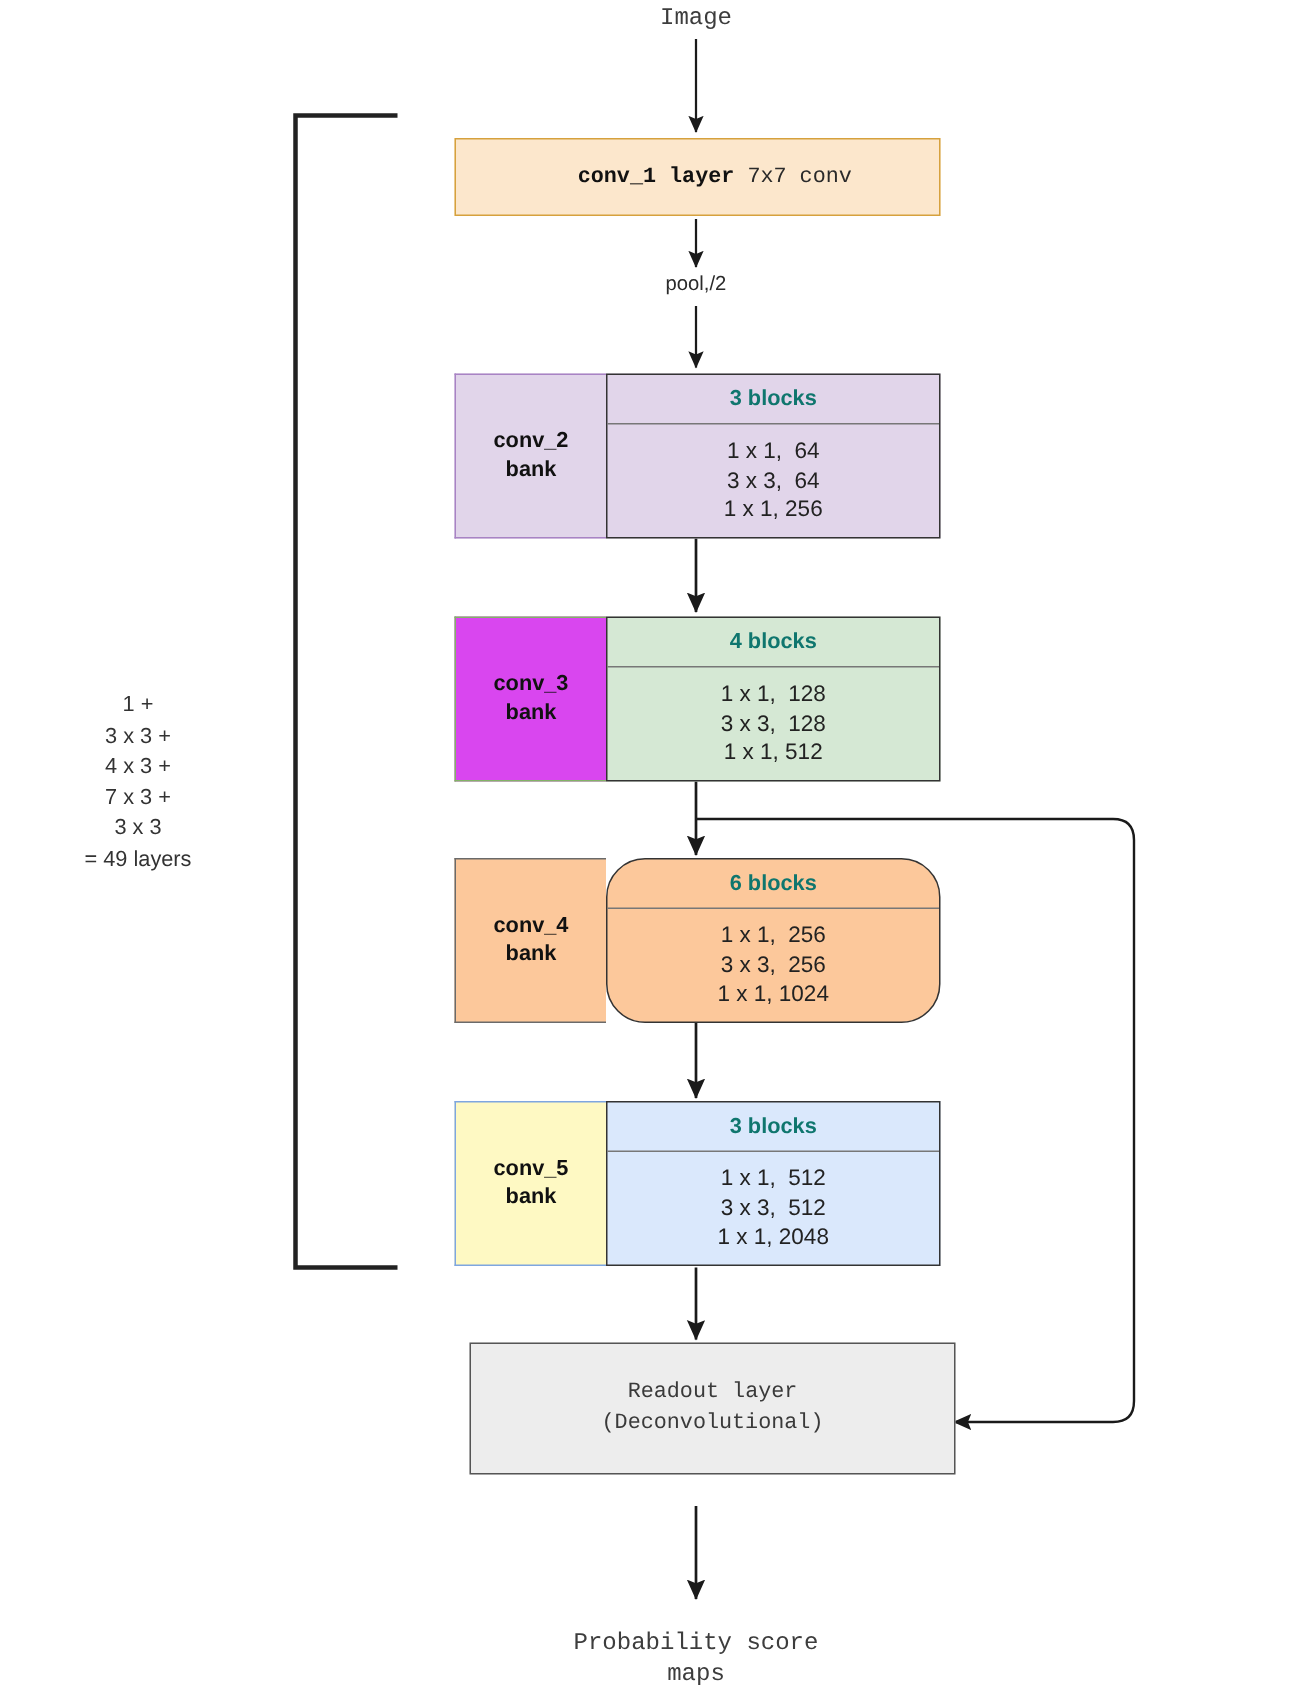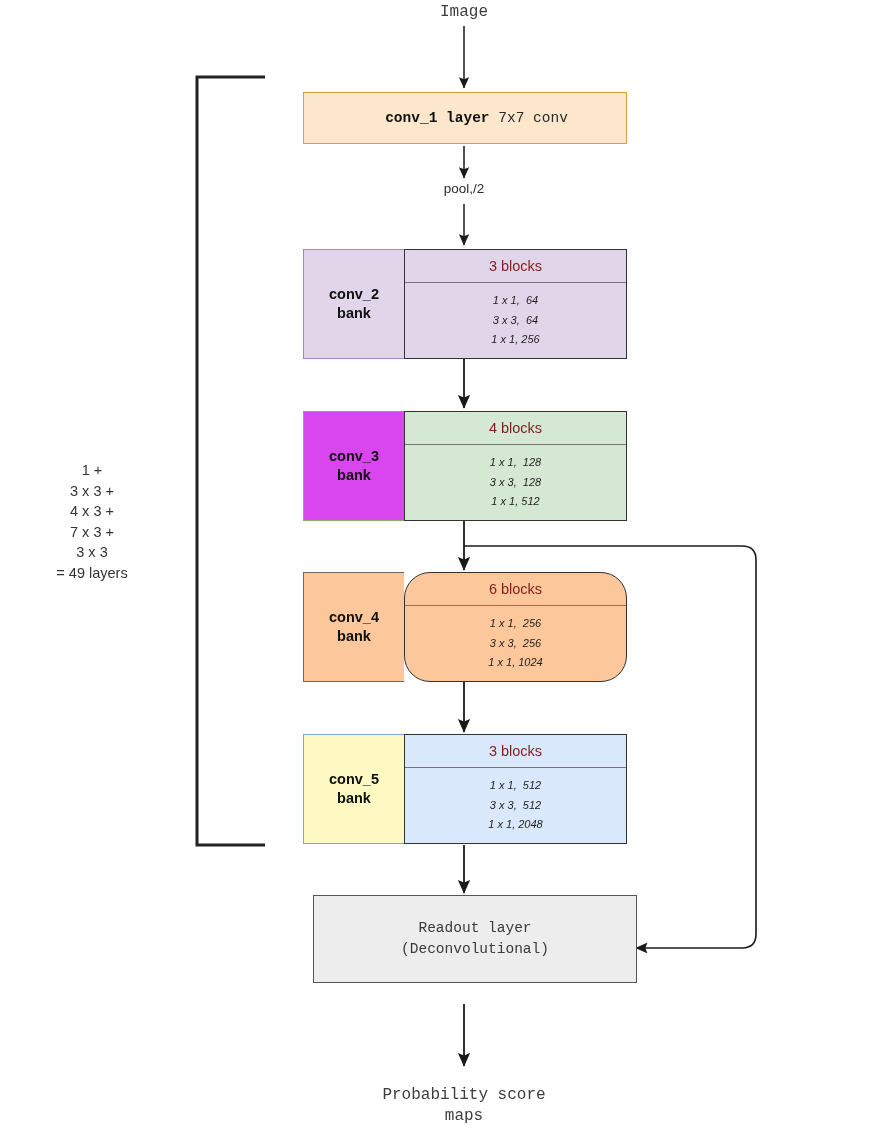--- a/index.html
+++ b/index.html
@@ -121,36 +121,35 @@
     display: flex;
     flex-direction: column;
     border: 1.6px solid #333333;
   }
   .bank-head {
     height: 33px;
     box-sizing: border-box;
     display: flex;
     align-items: center;
     justify-content: center;
-    font-weight: normal;
-    font-size: 14.5px;
-    color: #7f1d1d;
+    font-weight: bold;
+    font-size: 14.5px;
+    color: #0f766e;
     border-bottom: 1.4px solid #777777;
   }
   .bank-body {
     flex: 1;
     box-sizing: border-box;
     display: flex;
     flex-direction: column;
     align-items: center;
     justify-content: center;
-    font-size: 11px;
+    font-size: 15px;
     line-height: 19.5px;
     color: #222222;
-    font-style: italic;
   }
   .bank-body span { white-space: pre; display: block; }
 
   
   .bank.purple .bank-label { background: #e1d5ea; border: 1.3px solid #a883c4; border-right: none; }
   .bank.purple .bank-detail { background: #e1d5ea; }
   .bank.green  .bank-label { background: #d946ef; border: 1.3px solid #82b366; border-right: none; }
   .bank.green  .bank-detail { background: #d5e8d4; }
   .bank.orange .bank-label { background: #fcc89b; border: 1.3px solid #6a6a6a; border-right: none; }
   .bank.orange .bank-detail { background: #fcc89b; border-radius: 26px; }

